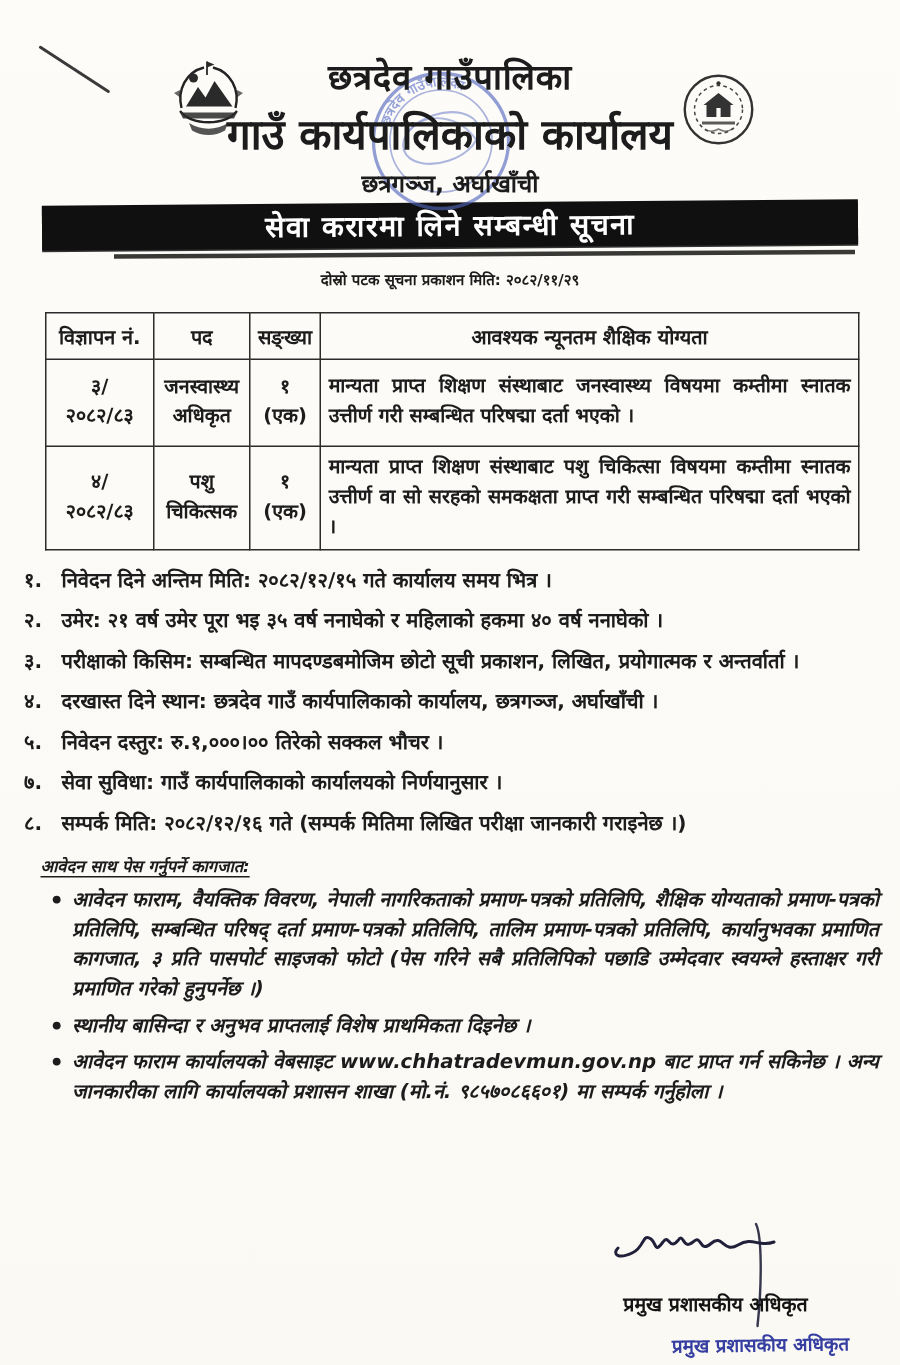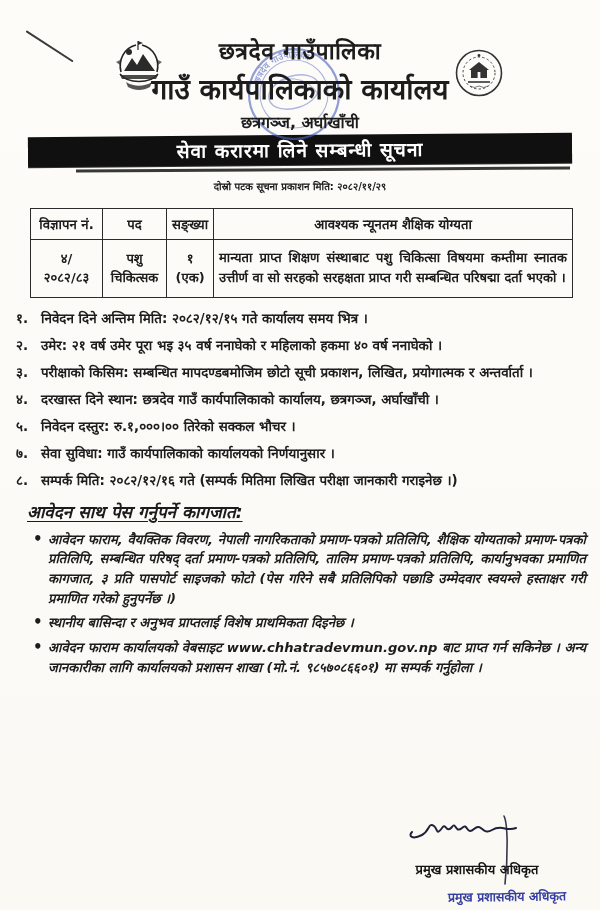--- a/index.html
+++ b/index.html
@@ -50,21 +50,21 @@
   td.c-qual   { text-align:justify; line-height:1.55; padding:5px 7px; }
   table.vacancy tr.data-row { height:58px; }
 
   
   .terms { margin:11px 14px 0 6px; }
   .term { display:flex; margin-bottom:8px; font-size:13.4px; font-weight:600; line-height:1.42; }
   .term-num { flex:none; width:32px; text-align:center; }
   .term-text { flex:1; padding-left:3px; }
 
   
-  .docs-heading { margin:10px 0 7px 27px; font-size:17px; font-weight:bold;
+  .docs-heading { margin:10px 0 7px 27px; font-size:11px; font-weight:bold;
     font-style:italic; text-decoration:underline; text-underline-offset:3px; }
   .bullets { margin:0 14px 0 33px; }
   .bullet-item { display:flex; margin-bottom:5px; font-size:13.1px; font-weight:600;
     font-style:italic; line-height:1.5; }
   .bullet-dot { flex:none; width:15px; font-size:15px; line-height:1.3; font-style:normal; }
   .bullet-text { flex:1; text-align:justify;font-style:italic; }
 
   
   .signature-block { position:absolute; right:28px; top:806px; width:250px; height:96px; }
   .signature-svg { position:absolute; left:86px; top:0; }
@@ -145,24 +145,30 @@
 
   <table class="vacancy">
     <tbody>
         <tr>
       <th>विज्ञापन नं.</th>
       <th>पद</th>
       <th>सङ्ख्या</th>
       <th>आवश्यक न्यूनतम शैक्षिक योग्यता</th>
     </tr>
     <tr class="data-row">
+      <td class="c-advert">३/ २०८२/८३</td>
+      <td class="c-post">जनस्वास्थ्य अधिकृत</td>
+      <td class="c-count">१ (एक)</td>
+      <td class="c-qual">मान्यता प्राप्त शिक्षण संस्थाबाट जनस्वास्थ्य विषयमा कम्तीमा स्नातक उत्तीर्ण गरी सम्बन्धित परिषद्मा दर्ता भएको ।</td>
+    </tr>
+    <tr class="data-row">
       <td class="c-advert">४/ २०८२/८३</td>
       <td class="c-post">पशु चिकित्सक</td>
       <td class="c-count">१ (एक)</td>
-      <td class="c-qual">मान्यता प्राप्त शिक्षण संस्थाबाट पशु चिकित्सा विषयमा कम्तीमा स्नातक उत्तीर्ण वा सो सरहको सरहक्षता प्राप्त गरी सम्बन्धित परिषद्मा दर्ता भएको ।</td>
+      <td class="c-qual">मान्यता प्राप्त शिक्षण संस्थाबाट पशु चिकित्सा विषयमा कम्तीमा स्नातक उत्तीर्ण वा सो सरहको समकक्षता प्राप्त गरी सम्बन्धित परिषद्मा दर्ता भएको ।</td>
     </tr>
   </tbody>
     </table>
 
   <div class="terms">
     <div class="term">
       <span class="term-num">१.</span>
       <span class="term-text">निवेदन दिने अन्तिम मिति: २०८२/१२/१५ गते कार्यालय समय भित्र ।</span>
     </div>
     <div class="term">

